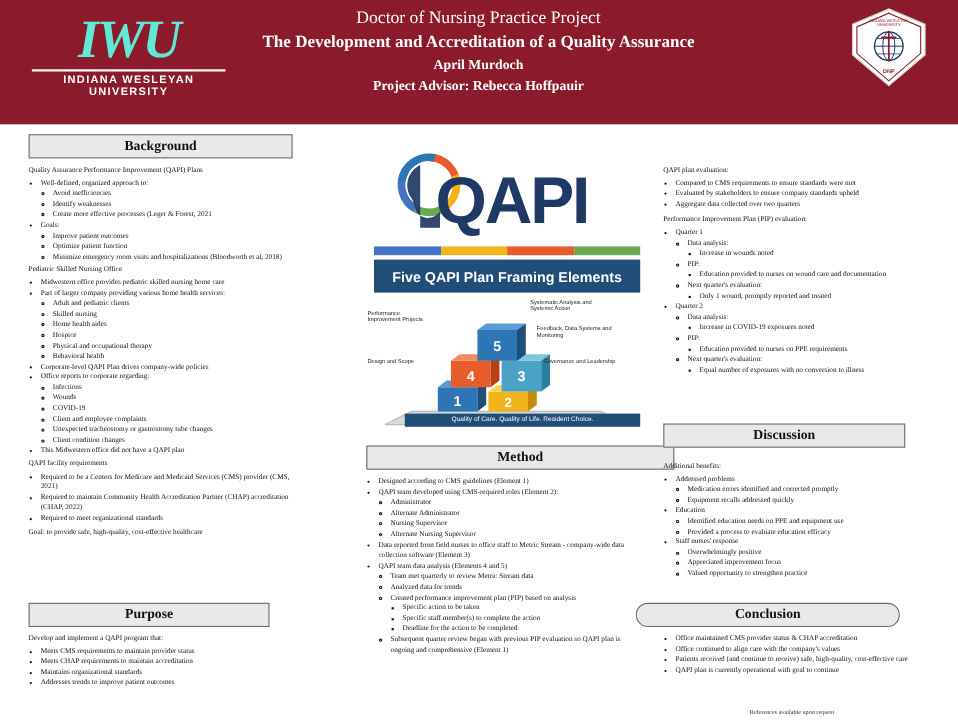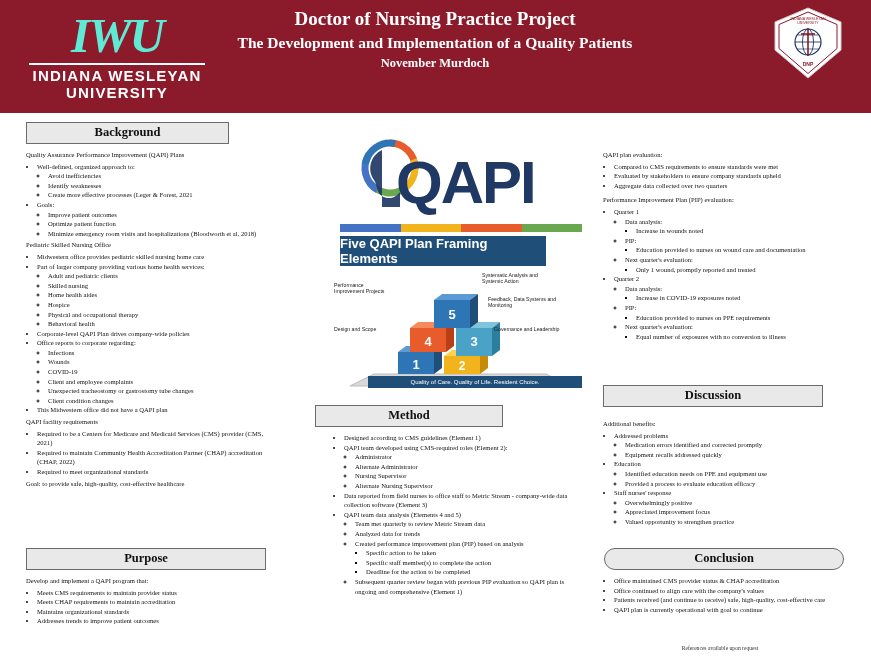--- a/index.html
+++ b/index.html
@@ -26,27 +26,27 @@
     font-family:"Liberation Serif", serif;
     font-weight:bold;font-style:italic;
     font-size:49px;line-height:52px;letter-spacing:-2px;
     color:#5eead4;
   }
   .logo-iwu .iwu-rule{
     width:176px;height:2px;background:#fff;margin:1px auto 2px auto;
   }
   .logo-iwu .iwu-name{
     font-family:"Liberation Sans", sans-serif;
-    font-size:15px;font-weight:bold;letter-spacing:1.2px;color:#fff;
+    font-size:10px;font-weight:bold;letter-spacing:1.2px;color:#fff;
   }
   .header-text{
     position:absolute;left:215px;top:8px;width:440px;text-align:center;
     font-family:"Liberation Serif", serif;
   }
-  .header-text .ht1{font-size:19px;font-weight:bold;margin-bottom:3px;}
+  .header-text .ht1{font-size:16px;font-weight:normal;margin-bottom:3px;}
   .header-text .ht2{font-size:15.5px;font-weight:bold;line-height:19px;}
   .header-text .ht3{font-size:12.5px;font-weight:bold;margin-top:4px;}
   .header-text .ht4{font-size:12.5px;font-weight:bold;margin-top:4px;}
 
   .seal{
     position:absolute;right:26px;top:6px;width:74px;height:74px;
   }
   .seal svg{display:block;}
 
   
@@ -86,21 +86,21 @@
   }
   .qapi-letters{
     position:absolute;left:66px;top:8px;
     font-family:"Liberation Sans", sans-serif;
     font-size:60px;font-weight:bold;color:#1f3864;letter-spacing:-2px;
     line-height:86px;
   }
   .bar-row{position:absolute;left:10px;top:104px;width:242px;height:8px;display:flex;}
   .bar-row div{height:8px;flex:1;}
   .frame-bar{
-    position:absolute;left:10px;top:116px;width:206px;height:30px;
+    position:absolute;left:10px;top:116px;width:242px;height:30px;
     background:#1f4e79;color:#fff;
     font-family:"Liberation Sans", sans-serif;
     font-size:13px;font-weight:bold;
     display:flex;align-items:center;justify-content:center;
   }
   .pyramid{
     position:absolute;left:4px;top:150px;width:252px;height:120px;
   }
   .pyr-label{
     position:absolute;
@@ -127,43 +127,44 @@
   <div class="header">
 
     <div class="logo-iwu">
       <div class="iwu-mark">IWU</div>
       <div class="iwu-rule"></div>
       <div class="iwu-name">INDIANA WESLEYAN UNIVERSITY</div>
     </div>
 
     <div class="header-text">
       <div class="ht1">Doctor of Nursing Practice Project</div>
-      <div class="ht2">The Development and Implementation of a Quality Patients</div>
-      <div class="ht3">November Murdoch</div>
+      <div class="ht2">The Development and Accreditation of a Quality Assurance</div>
+      <div class="ht3">April Murdoch</div>
+      <div class="ht4">Project Advisor: Rebecca Hoffpauir</div>
     </div>
 
     <div class="seal">
       <svg width="74" height="74" viewBox="0 0 74 74">
         <polygon points="37,2 70,16 70,44 37,72 4,44 4,16" fill="#ffffff" stroke="#cccccc" stroke-width="1"></polygon>
         <polygon points="37,6 66,18.5 66,42.5 37,67.5 8,42.5 8,18.5" fill="#ffffff" stroke="#8b1a2b" stroke-width="1"></polygon>
         <text x="37" y="14" font-family="Liberation Sans, sans-serif" font-size="3.6" fill="#8b1a2b" text-anchor="middle">INDIANA WESLEYAN</text>
         <text x="37" y="18" font-family="Liberation Sans, sans-serif" font-size="3.6" fill="#8b1a2b" text-anchor="middle">UNIVERSITY</text>
         <circle cx="37" cy="36" r="13" fill="none" stroke="#1f3864" stroke-width="1.2"></circle>
         <ellipse cx="37" cy="36" rx="5.5" ry="13" fill="none" stroke="#1f3864" stroke-width="0.9"></ellipse>
         <line x1="24" y1="36" x2="50" y2="36" stroke="#1f3864" stroke-width="0.9"></line>
         <line x1="26" y1="29" x2="48" y2="29" stroke="#1f3864" stroke-width="0.7"></line>
         <line x1="26" y1="43" x2="48" y2="43" stroke="#1f3864" stroke-width="0.7"></line>
         <path d="M37 22 L37 50" stroke="#8b1a2b" stroke-width="1.6"></path>
         <path d="M30 28 L44 28" stroke="#8b1a2b" stroke-width="1.6"></path>
         <text x="37" y="60" font-family="Liberation Sans, sans-serif" font-size="5" font-weight="bold" fill="#8b1a2b" text-anchor="middle">DNP</text>
       </svg>
     </div>
   </div>
 
-  <div class="sec-head" style="left:26px;top:122px;width:203px;">Background</div>
+  <div class="sec-head" style="left:26px;top:122px;width:240px;">Background</div>
 
   <div class="block" style="left:26px;top:150px;width:248px;">
     <p class="lead">Quality Assurance Performance Improvement (QAPI) Plans</p>
     <ul>
       <li><span>Well-defined, organized approach to:</span>
         <ul>
           <li>Avoid inefficiencies</li>
           <li>Identify weaknesses</li>
           <li>Create more effective processes (Leger &amp; Forest, 2021</li>
         </ul>
@@ -206,21 +207,21 @@
 
     <p class="lead">QAPI facility requirements</p>
     <ul>
       <li>Required to be a Centers for Medicare and Medicaid Services (CMS) provider (CMS, 2021)</li>
       <li>Required to maintain Community Health Accreditation Partner (CHAP) accreditation (CHAP, 2022)</li>
       <li>Required to meet organizational standards</li>
     </ul>
     <p class="lead">Goal: to provide safe, high-quality, cost-effective healthcare</p>
   </div>
 
-  <div class="sec-head" style="left:26px;top:548px;width:240px;">Purpose</div>
+  <div class="sec-head" style="left:26px;top:548px;width:219px;">Purpose</div>
 
   <div class="block" style="left:26px;top:576px;width:248px;">
     <p class="lead">Develop and implement a QAPI program that:</p>
     <ul>
       <li>Meets CMS requirements to maintain provider status</li>
       <li>Meets CHAP requirements to maintain accreditation</li>
       <li>Maintains organizational standards</li>
       <li>Addresses trends to improve patient outcomes</li>
     </ul>
   </div>
@@ -282,21 +283,21 @@
       <div class="pyr-label" style="left:0px;top:12px;width:60px;">Performance Improvement Projects</div>
       <div class="pyr-label" style="left:0px;top:56px;width:54px;">Design and Scope</div>
       <div class="pyr-label" style="left:148px;top:2px;width:72px;">Systematic Analysis and Systemic Action</div>
       <div class="pyr-label" style="left:154px;top:26px;width:80px;">Feedback, Data Systems and Monitoring</div>
       <div class="pyr-label" style="left:160px;top:56px;width:80px;">Governance and Leadership</div>
     </div>
 
     <div class="tagline">Quality of Care. Quality of Life. Resident Choice.</div>
   </div>
 
-  <div class="sec-head" style="left:315px;top:405px;width:188px;">Method</div>
+  <div class="sec-head" style="left:333px;top:405px;width:280px;">Method</div>
 
   <div class="block" style="left:333px;top:433px;width:244px;">
     <ul>
       <li>Designed according to CMS guidelines (Element 1)</li>
       <li><span>QAPI team developed using CMS-required roles (Element 2):</span>
         <ul>
           <li>Administrator</li>
           <li>Alternate Administrator</li>
           <li>Nursing Supervisor</li>
           <li>Alternate Nursing Supervisor</li>
@@ -391,21 +392,21 @@
       <li><span>Staff nurses' response</span>
         <ul>
           <li>Overwhelmingly positive</li>
           <li>Appreciated improvement focus</li>
           <li>Valued opportunity to strengthen practice</li>
         </ul>
       </li>
     </ul>
   </div>
 
-  <div class="sec-head" style="left:604px;top:548px;width:240px;border-radius:11px;">Conclusion</div>
+  <div class="sec-head" style="left:578px;top:548px;width:240px;border-radius:11px;">Conclusion</div>
 
   <div class="block" style="left:603px;top:576px;width:248px;">
     <ul>
       <li>Office maintained CMS provider status &amp; CHAP accreditation</li>
       <li>Office continued to align care with the company's values</li>
       <li>Patients received (and continue to receive) safe, high-quality, cost-effective care</li>
       <li>QAPI plan is currently operational with goal to continue</li>
     </ul>
   </div>
 

